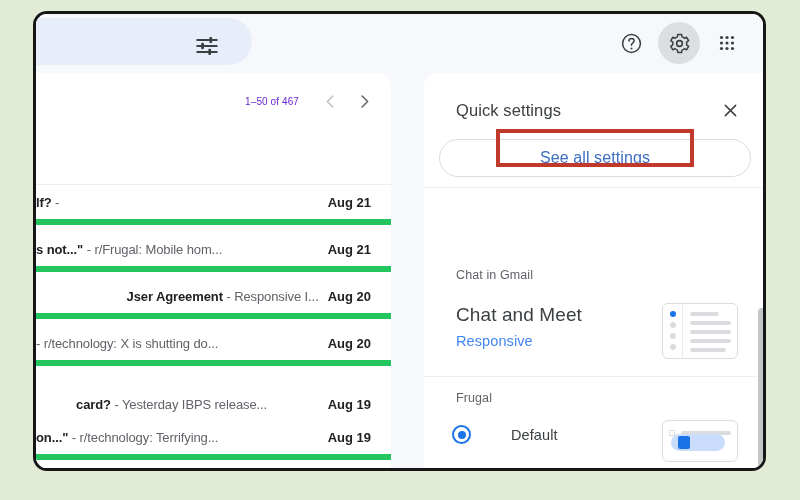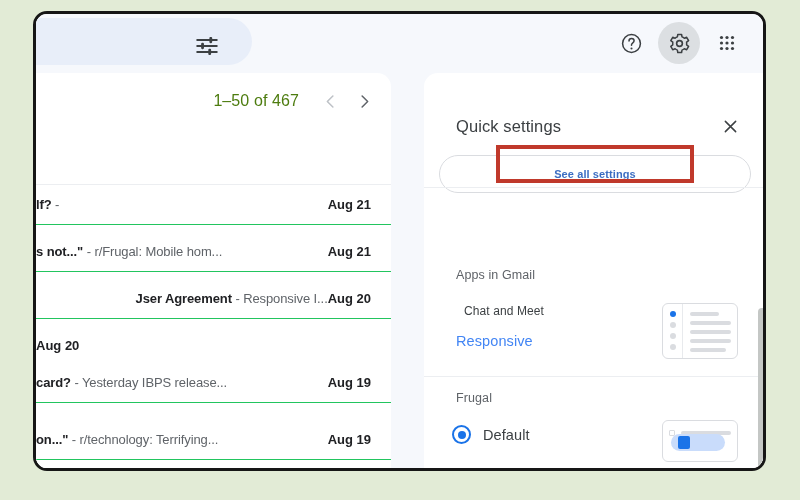--- a/index.html
+++ b/index.html
@@ -103,22 +103,22 @@
 
   .pagination {
     position: absolute;
     right: 12px;
     top: 13px;
     display: flex;
     align-items: center;
     gap: 4px;
   }
   .page-count {
-    font-size: 16px;
-    color: #4d7c0f;
+    font-size: 10px;
+    color: #6d28d9;
     letter-spacing: .1px;
     margin-right: 12px;
     white-space: nowrap;
   }
   .chev {
     width: 30px; height: 30px;
     display: flex; align-items: center; justify-content: center;
     border-radius: 50%;
     cursor: pointer;
   }
@@ -131,24 +131,25 @@
     background: #eceef1;
   }
 
   .mail-row {
     position: absolute;
     left: 0;
     width: 100%;
     height: 40px;
     display: flex;
     align-items: center;
-    border-bottom: 1px solid #22c55e;
+    border-bottom: 6px solid #22c55e;
     background: #fff;
     padding-left: 0;
     cursor: pointer;
+    gap: 9px;
   }
 
   .mail-text {
     flex: 1;
     font-size: 13px;
     color: #5f6368;
     white-space: nowrap;
     overflow: hidden;
     padding-left: 0px;
     letter-spacing: -.1px;
@@ -172,21 +173,21 @@
     top: 0;
     width: 345px;
     height: 404px;
     background: #ffffff;
     border-radius: 14px 0 0 0;
     overflow: hidden;
   }
 
   .panel-head {
     position: absolute;
-    left: 0; top: 16px;
+    left: 0; top: 0;
     width: 100%;
     height: 114px;
   }
 
   .panel-title {
     position: absolute;
     left: 32px;
     top: 28px;
     font-size: 16.5px;
     color: #3c4043;
@@ -210,23 +211,23 @@
     height: 38px;
     border: 1px solid #dadce0;
     border-radius: 20px;
     display: flex;
     align-items: center;
     justify-content: center;
     background: #fff;
     cursor: pointer;
   }
   .see-all-btn span {
-    font-size: 11px;
+    font-size: 16px;
     color: #3c6ec3;
-    font-weight: 700;
+    font-weight: 400;
     letter-spacing: .1px;
   }
 
   .red-box {
     position: absolute;
     left: 72px;
     top: 56px;
     width: 198px;
     height: 38px;
     border: 4px solid #c0392b;
@@ -251,22 +252,22 @@
   .section-label {
     position: absolute;
     left: 32px;
     font-size: 12.5px;
     color: #5f6368;
     letter-spacing: .1px;
   }
 
   .opt-label {
     position: absolute;
-    left: 40px;
-    font-size: 12px;
+    left: 32px;
+    font-size: 19px;
     color: #3c4043;
     letter-spacing: .1px;
   }
 
   .opt-link {
     position: absolute;
     left: 32px;
     font-size: 14.5px;
     color: #4285f4;
     letter-spacing: .1px;
@@ -290,21 +291,21 @@
   .radio.checked { border-color: #1a73e8; }
   .radio.checked::after {
     content: "";
     position: absolute;
     left: 3.5px; top: 3.5px;
     width: 8px; height: 8px;
     border-radius: 50%;
     background: #1a73e8;
   }
   .radio-label {
-    margin-left: 12px;
+    margin-left: 40px;
     font-size: 14.5px;
     color: #3c4043;
     letter-spacing: .1px;
   }
 
   
   .thumb {
     position: absolute;
     right: 31px;
     border: 1px solid #dadce0;
@@ -450,23 +451,24 @@
           </div>
           <div class="mail-row" style="top: 159px;">
             <div class="mail-text"><b>s not..."</b> - r/Frugal: Mobile hom...</div>
             <div class="mail-date">Aug 21</div>
           </div>
           <div class="mail-row" style="top: 206px; text-align: right;">
             <div class="mail-text"><b>Jser Agreement</b> - Responsive I...</div>
             <div class="mail-date">Aug 20</div>
           </div>
           <div class="mail-row" style="top: 253px;">
+            <div class="mail-text">- r/technology: X is shutting do...</div>
             <div class="mail-date">Aug 20</div>
           </div>
-          <div class="mail-row" style="top: 290px;">
+          <div class="mail-row" style="top: 314px; padding-left: 40px;">
             <div class="mail-text"><b>card?</b> - Yesterday IBPS release...</div>
             <div class="mail-date">Aug 19</div>
           </div>
           <div class="mail-row" style="top: 347px;">
             <div class="mail-text"><b>on..."</b> - r/technology: Terrifying...</div>
             <div class="mail-date">Aug 19</div>
           </div>
           <div class="mail-row" style="top: 394px;"></div>
         </div>
     </div>
@@ -485,21 +487,21 @@
         <div class="see-all-btn">
           <span>See all settings</span>
         </div>
         <div class="red-box"></div>
       </div>
 
       <div class="panel-sep" style="top:114px;"></div>
 
       <div class="panel-body">
 
-        <div class="section-label" style="top:80px;">Apps in Gmail</div>
+        <div class="section-label" style="top:80px;">Chat in Gmail</div>
 
         <div class="opt-label" style="top:116px;">Chat and Meet</div>
 
         <div class="opt-link" style="top:145px;">Responsive</div>
 
         <div class="thumb thumb-chat" style="top:115px;">
           <div class="rail">
             <i class="on"></i>
             <i></i>
             <i></i>

